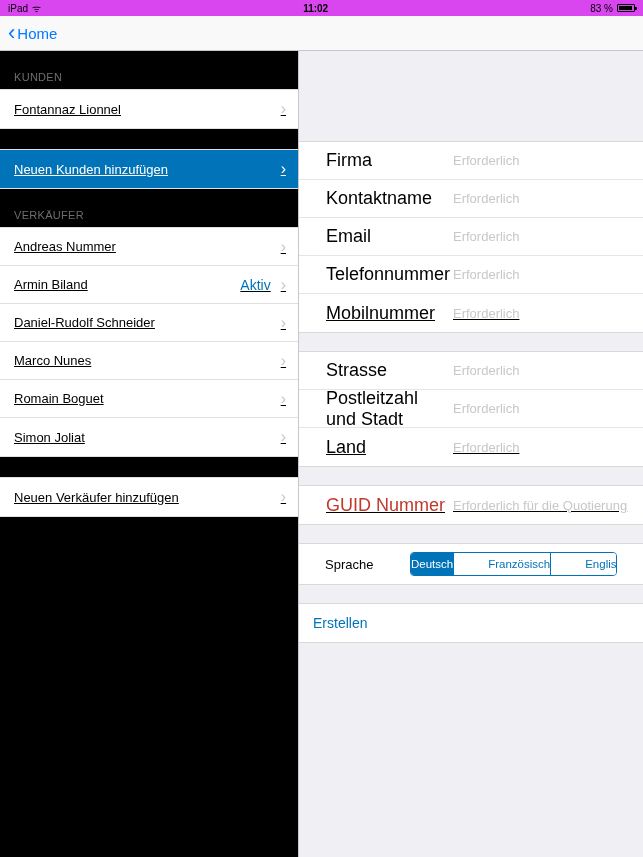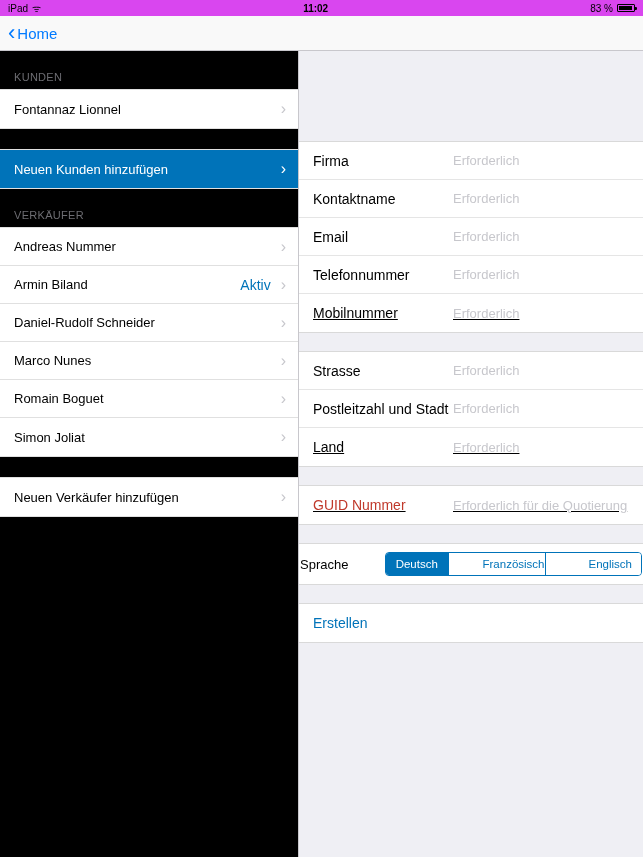--- a/index.html
+++ b/index.html
@@ -14,39 +14,39 @@
 
     .nav-bar { height: 35px; background: #f9f9f9; border-bottom: 1px solid #c8c7cc; display: flex; align-items: center; padding: 0 8px; }
     .nav-back { color: #007aff; font-size: 15px; display: flex; align-items: center; cursor: pointer; }
     .nav-back-chevron { font-size: 22px; margin-right: 2px; line-height: 1; }
 
     .main-container { display: flex; height: calc(857px - 51px); }
     .sidebar { width: 299px; background: #000000; overflow-y: auto; border-right: 1px solid #c8c7cc; }
     .content { flex: 1; background: #efeff4; overflow-y: auto; padding-top: 90px; }
 
     .section-header { font-size: 11px; color: #6d6d72; padding: 20px 14px 6px; letter-spacing: 0.3px; }
-    .list-item { background: #fff; height: 38px; display: flex; align-items: center; justify-content: space-between; padding: 0 12px 0 14px; border-bottom: 1px solid #e0e0e0; cursor: pointer; font-size: 13px; color: #000; }
+    .list-item { background: #fff; height: 38px; display: flex; align-items: center; justify-content: space-between; padding: 0 12px 0 14px; border-bottom: 1px solid #e0e0e0; cursor: pointer; font-size: 13px; color: #000; text-decoration: underline; }
     .list-item:last-child { border-bottom: none; }
     .list-item.selected { background: #0073b9; color: #fff; border-bottom: none; gap: 36px; }
     .list-item .chevron { color: #c7c7cc; font-size: 16px; }
     .list-item.selected .chevron { color: #fff; }
     .list-item .right-area { display: flex; align-items: center; gap: 10px; }
     .list-item .status-text { color: #0073b9; font-size: 14px; }
     .section-group { border-top: 1px solid #e0e0e0; border-bottom: 1px solid #e0e0e0; }
     .spacer { height: 20px; }
 
     .form-group { background: #fff; border-top: 1px solid #d9d9d9; border-bottom: 1px solid #d9d9d9; margin-bottom: 18px; }
     .form-row { display: flex; align-items: center; height: 38px; padding: 0 14px; border-bottom: 1px solid #e5e5e5; }
     .form-row:last-child { border-bottom: none; text-decoration: underline; }
-    .form-label { font-size: 14px; color: #000; width: 140px; }
+    .form-label { font-size: 18px; color: #000; width: 140px; margin-left: 13px; }
     .form-label.red { color: #c0392b; }
     .form-input { flex: 1; border: none; outline: none; font-size: 13px; color: #000; }
     .form-input::placeholder { color: #c7c7cc; }
 
-    .seg-row { display: flex; align-items: center; height: 40px; padding: 0 1px; }
+    .seg-row { display: flex; align-items: center; height: 40px; padding: 0 26px; }
     .seg-label { font-size: 13px; color: #000; width: 85px; }
     .segmented { display: flex; border: 1px solid #0073b9; border-radius: 4px; overflow: hidden; flex: 1; height: 24px; gap: 34px; }
     .segmented .seg { flex: 1; display: flex; align-items: center; justify-content: center; font-size: 11.5px; color: #0073b9; background: #fff; cursor: pointer; border-right: 1px solid #0073b9; }
     .segmented .seg:last-child { border-right: none; }
     .segmented .seg.active { background: #0073b9; color: #fff; }
 
     .action-button { background: #fff; border-top: 1px solid #d9d9d9; border-bottom: 1px solid #d9d9d9; height: 40px; display: flex; align-items: center; padding: 0 14px; font-size: 14px; color: #0073b9; cursor: pointer; }
   </style>
 </head>
 <body>

